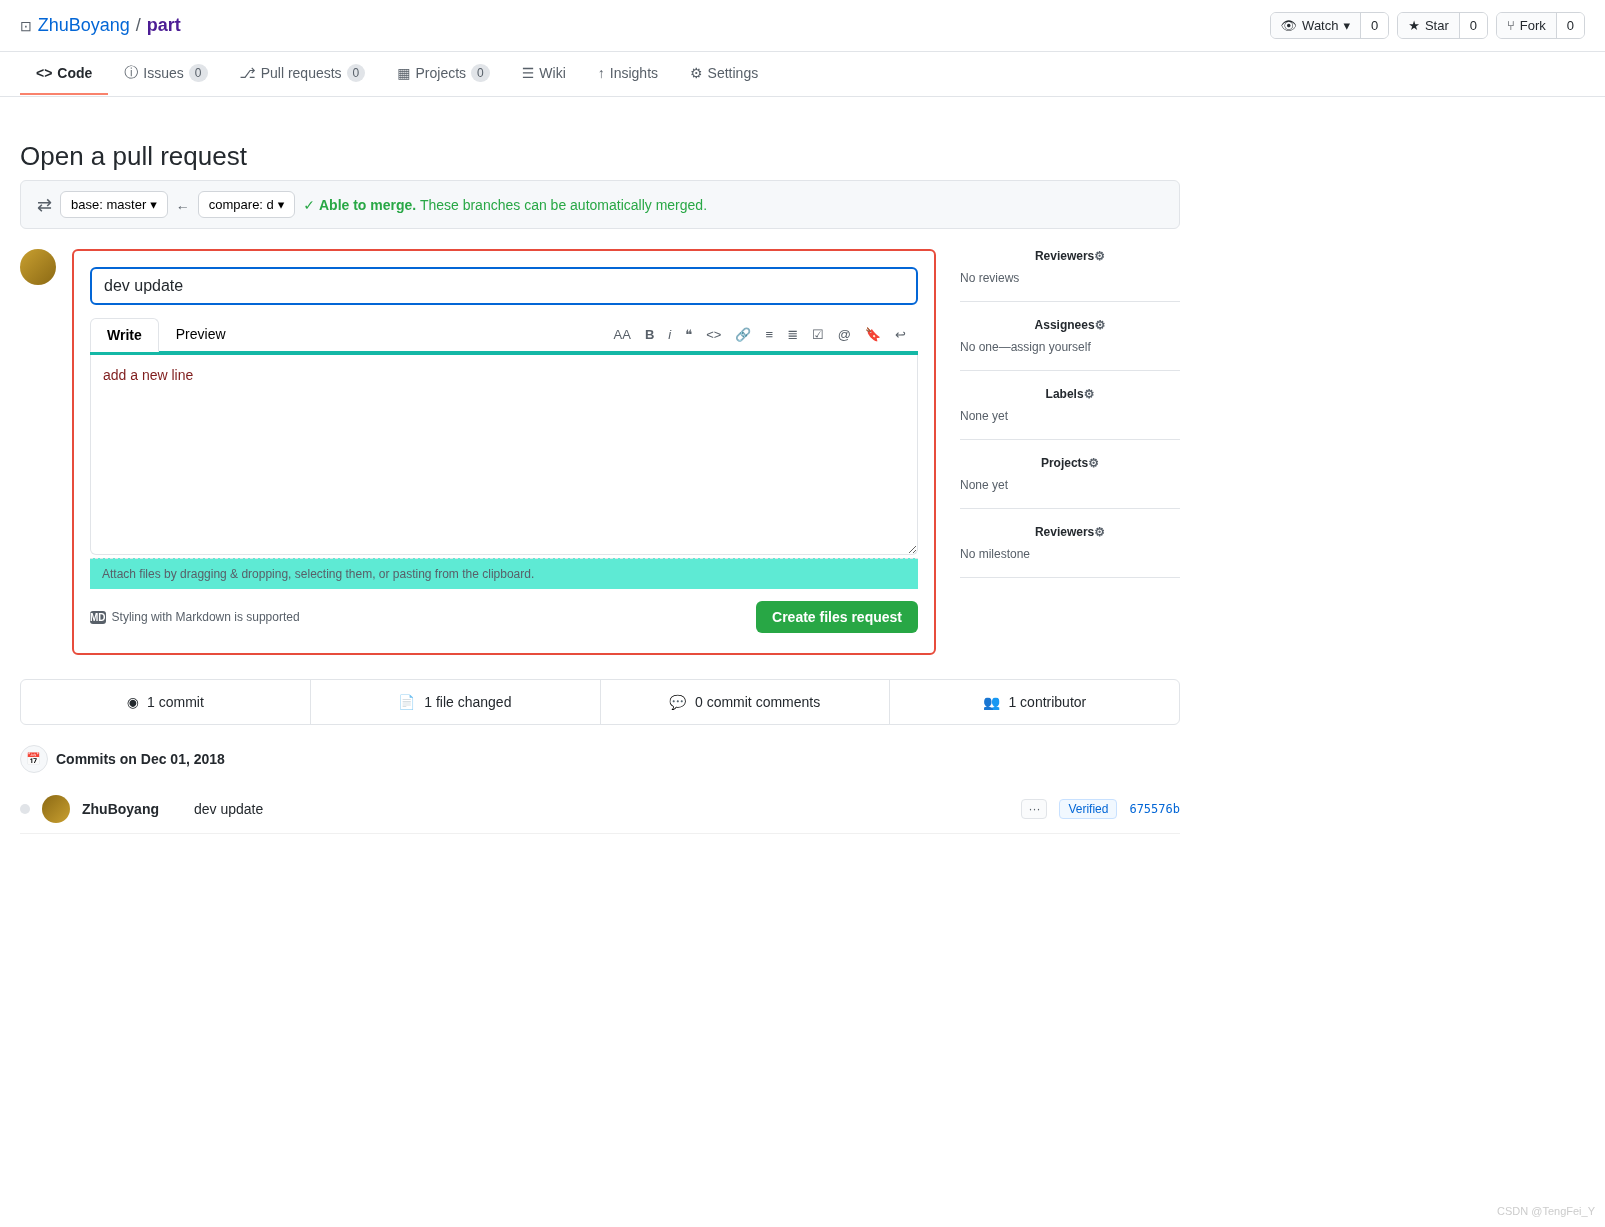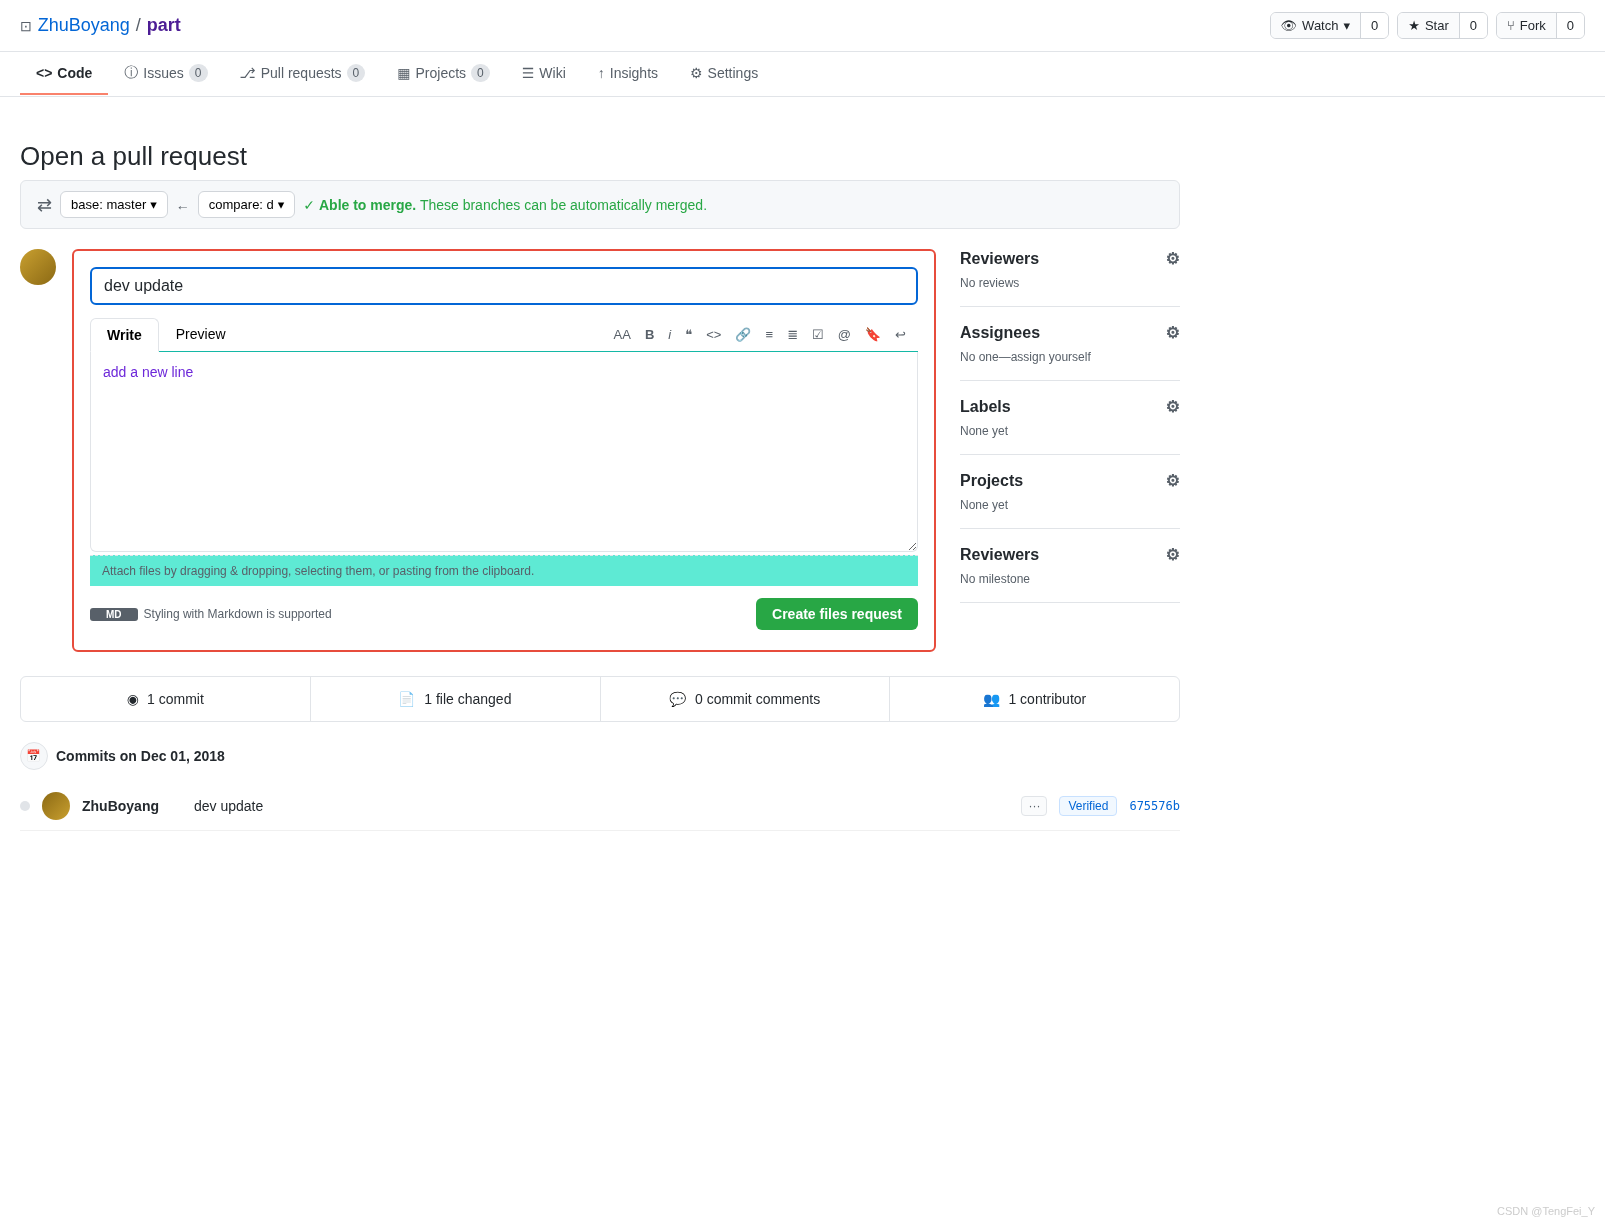--- a/index.html
+++ b/index.html
@@ -37,41 +37,41 @@
     .merge-status { color: #28a745; font-size: 14px; }
 
     
     .main-layout { display: flex; gap: 24px; }
     .form-area { flex: 1; border: 2px solid #e74c3c; border-radius: 6px; padding: 0; overflow: hidden; }
 
     
     .pr-form { padding: 16px; }
     .pr-title-input { width: 100%; padding: 8px 12px; font-size: 16px; border: 2px solid #0366d6; border-radius: 6px; outline: none; color: #24292e; }
 
-    .editor-tabs { display: flex; align-items: center; border-bottom: 1px solid #14b8a6; margin-top: 12px; padding: 0; }
+    .editor-tabs { display: flex; align-items: center; border-bottom: 4px solid #14b8a6; margin-top: 12px; padding: 0; }
     .editor-tab { padding: 8px 16px; font-size: 14px; cursor: pointer; border: 1px solid transparent; background: none; border-radius: 6px 6px 0 0; }
     .editor-tab.active { background: #fff; border-color: #e1e4e8; border-bottom-color: #fff; margin-bottom: -1px; font-weight: 600; }
     .editor-toolbar { display: flex; align-items: center; gap: 6px; margin-left: auto; padding-right: 8px; }
     .toolbar-btn { background: none; border: none; cursor: pointer; color: #586069; font-size: 13px; padding: 2px 4px; }
 
     .editor-body { position: relative; }
-    .pr-body-textarea { width: 100%; min-height: 200px; padding: 12px; font-size: 14px; border: 1px solid #e1e4e8; border-top: none; border-radius: 0 0 6px 6px; resize: vertical; outline: none; font-family: inherit; color: #6d28d9; }
+    .pr-body-textarea { width: 100%; min-height: 200px; padding: 12px; font-size: 14px; border: 1px solid #e1e4e8; border-top: none; border-radius: 0 0 6px 6px; resize: vertical; outline: none; font-family: inherit; color: #7f1d1d; }
 
     .attach-area { padding: 8px 12px; border-top: 1px dashed #e1e4e8; font-size: 12px; color: #586069; background: #5eead4; }
 
     .form-footer { display: flex; align-items: center; justify-content: space-between; padding: 12px 0 4px; }
     .markdown-hint { display: flex; align-items: center; gap: 6px; font-size: 12px; color: #586069; }
-    .md-icon { background: #586069; color: #fff; border-radius: 3px; padding: 1px 16px; font-size: 10px; font-weight: bold; }
+    .md-icon { background: #586069; color: #fff; border-radius: 3px; padding: 1px 0; font-size: 10px; font-weight: bold; }
     .btn-create-pr { background: #28a745; color: #fff; border: none; border-radius: 6px; padding: 8px 16px; font-size: 14px; font-weight: 600; cursor: pointer; }
 
     
     .sidebar { width: 220px; flex-shrink: 0; }
     .sidebar-section { border-bottom: 1px solid #e1e4e8; padding: 16px 0; }
     .sidebar-section:first-child { padding-top: 0; }
-    .sidebar-header { display: flex; align-items: center; justify-content: space-between; font-size: 16px; font-weight: 600; color: #24292e; margin-bottom: 8px; }
+    .sidebar-header { display: flex; align-items: center; justify-content: center; font-size: 12px; font-weight: 600; color: #24292e; margin-bottom: 8px; }
     .sidebar-gear { color: #586069; cursor: pointer; }
     .sidebar-value { font-size: 12px; color: #586069; }
 
     
     .stats-bar { display: flex; align-items: center; border: 1px solid #e1e4e8; border-radius: 6px; margin-top: 24px; overflow: hidden; }
     .stat-item { flex: 1; display: flex; align-items: center; justify-content: center; gap: 8px; padding: 14px 16px; border-right: 1px solid #e1e4e8; font-size: 14px; color: #24292e; }
     .stat-item:last-child { border-right: none; }
 
     
     .commits-section { margin-top: 20px; }

